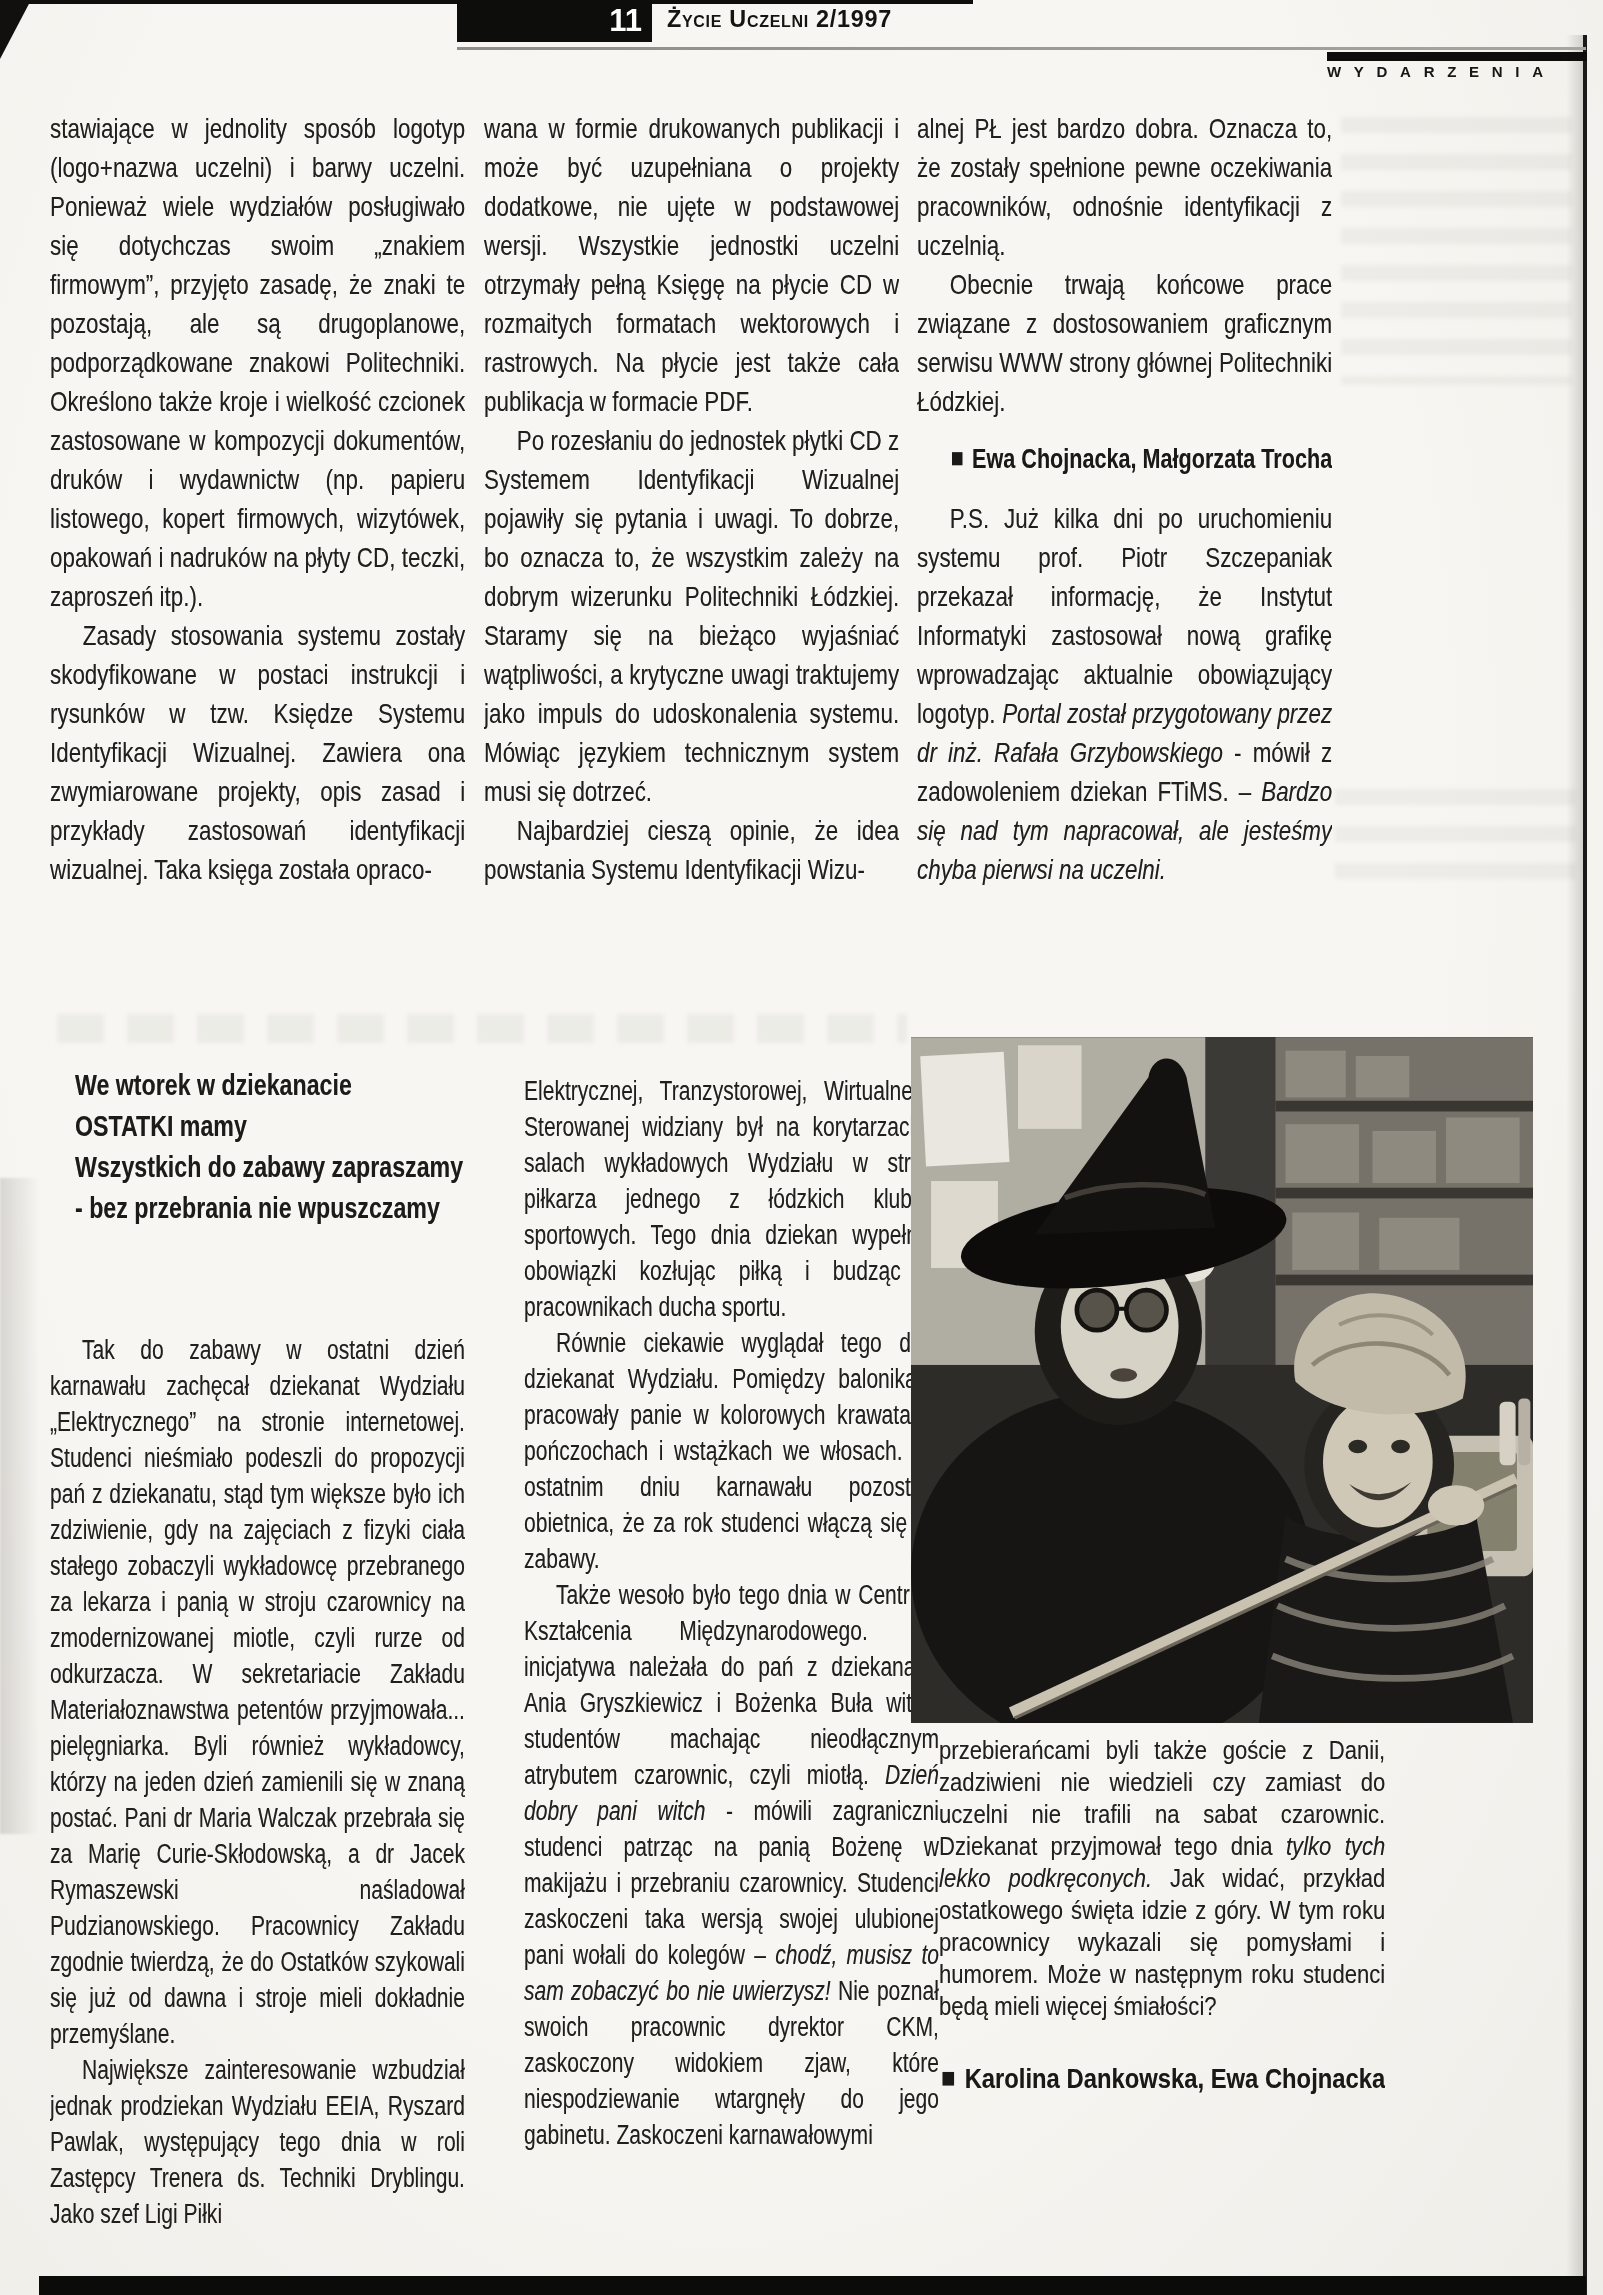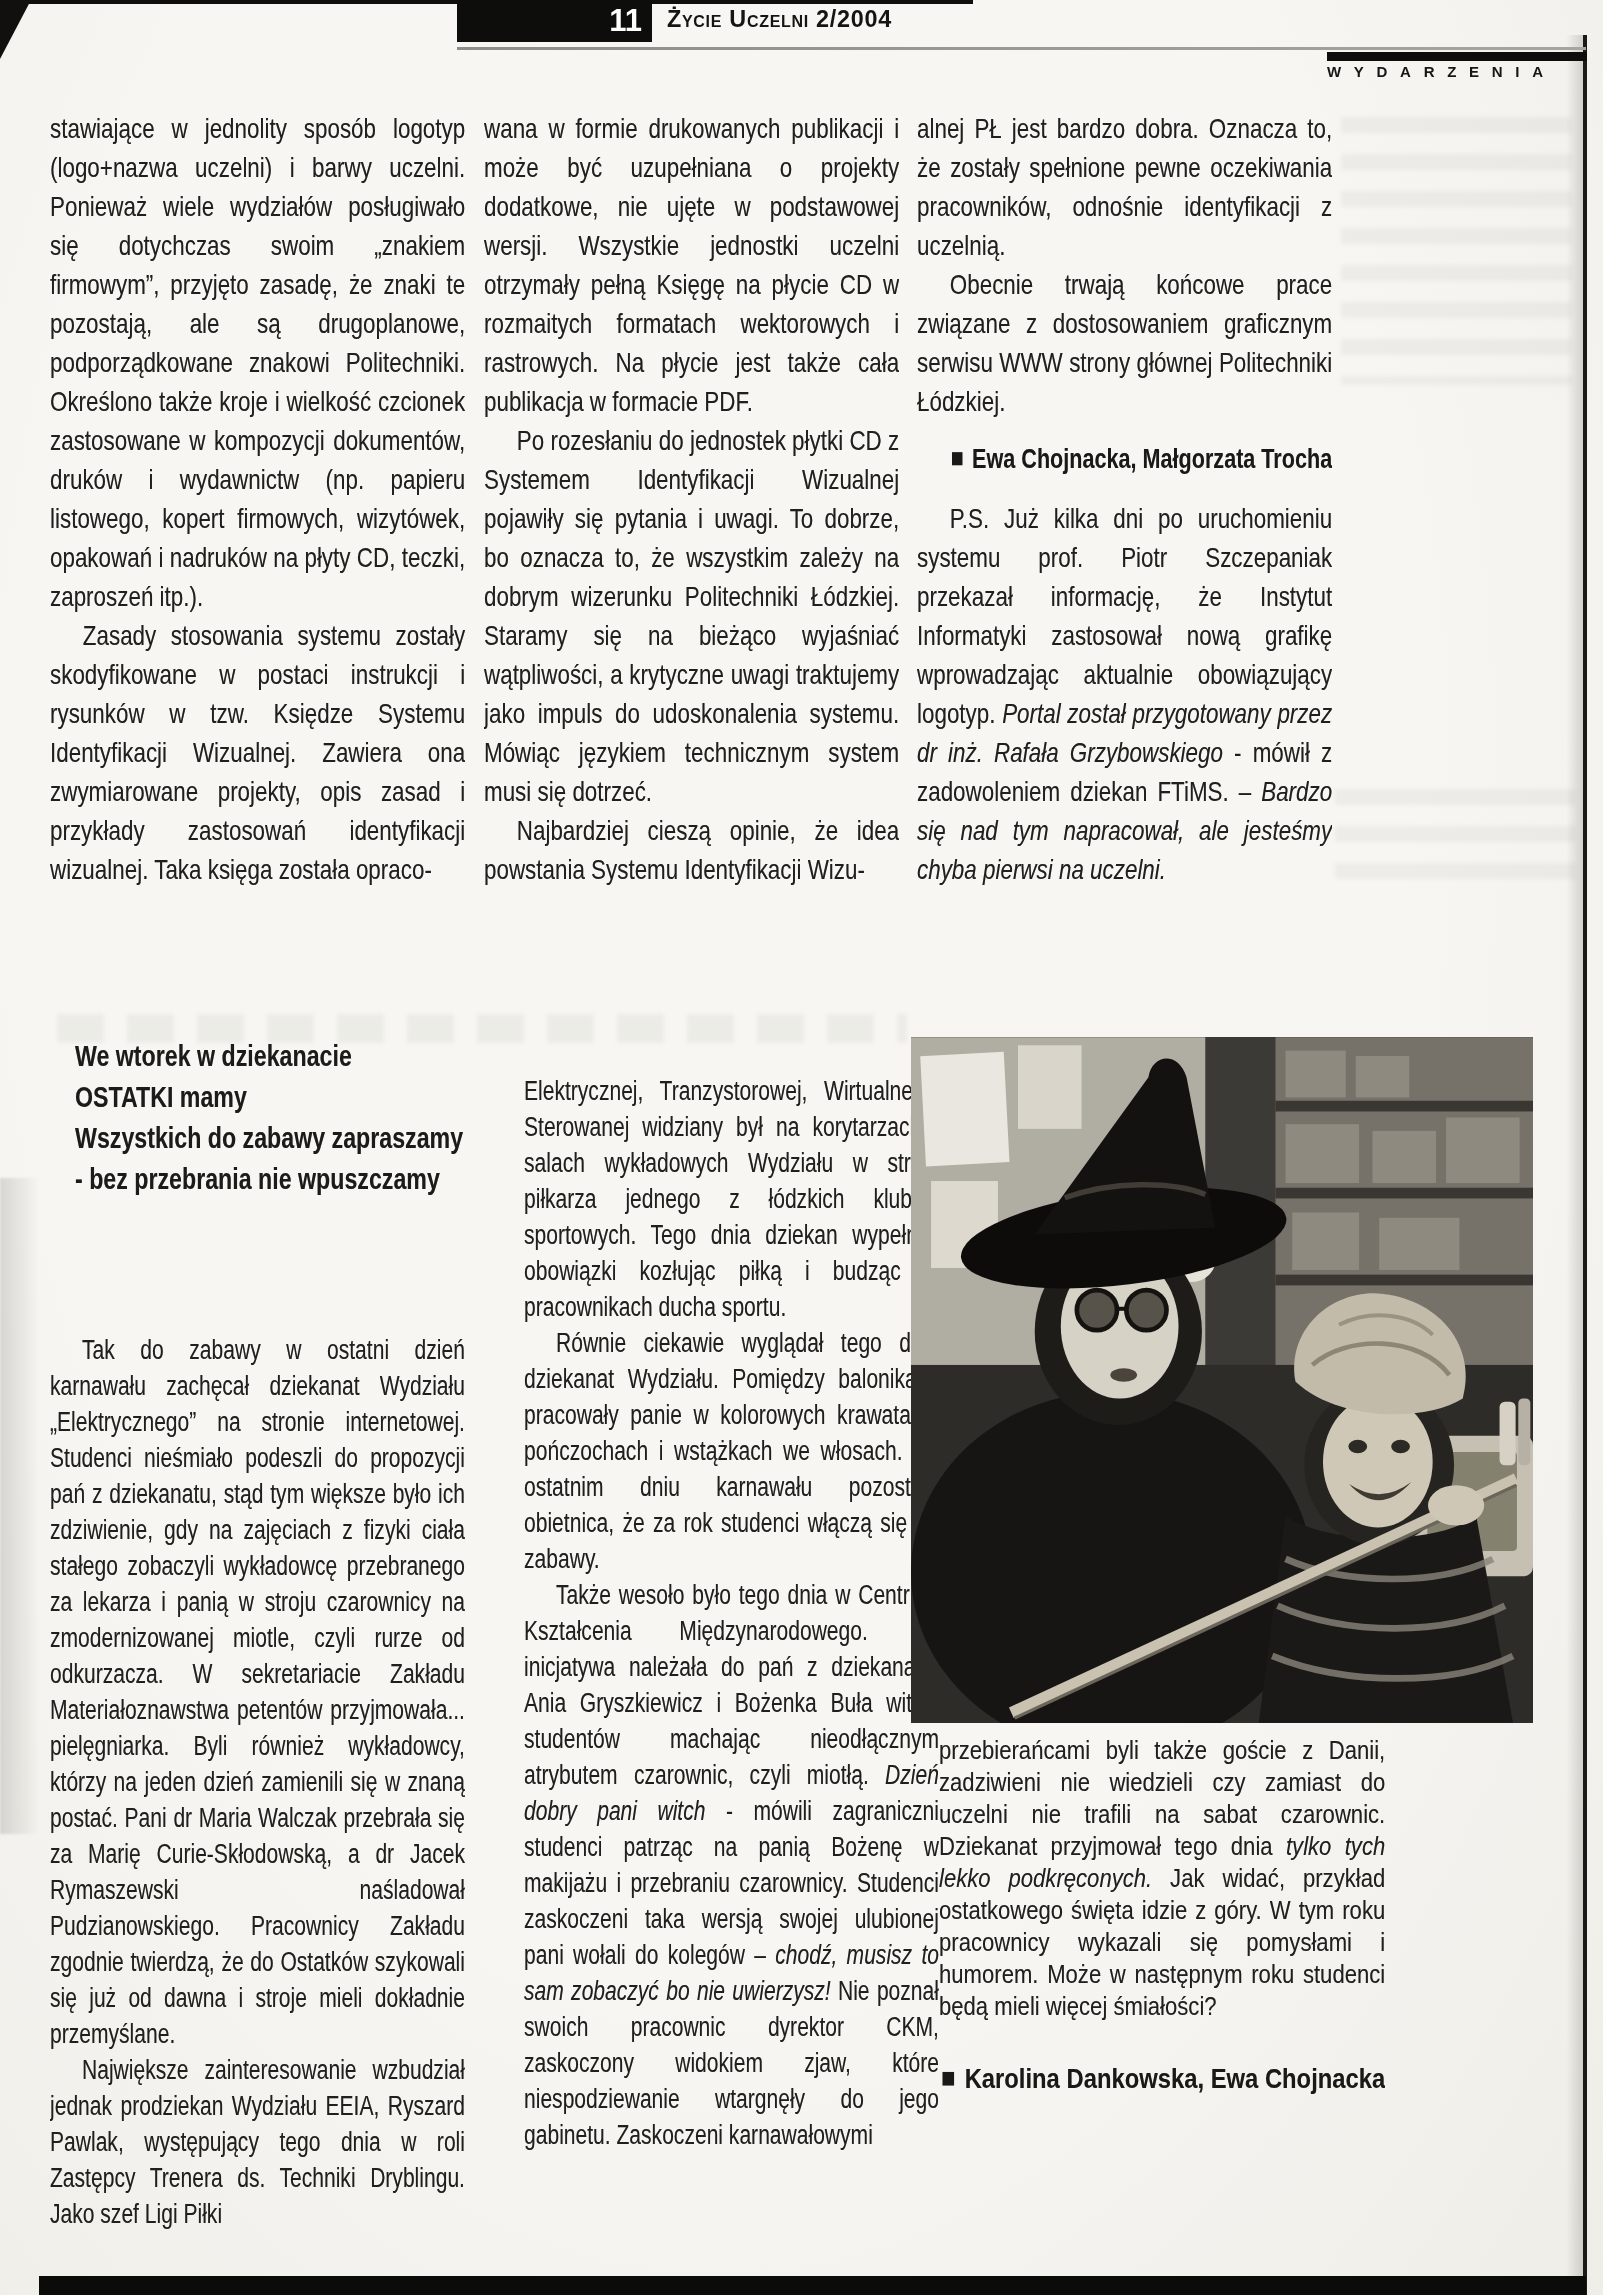--- a/index.html
+++ b/index.html
@@ -46,21 +46,21 @@
   .byline{font-size:27px;font-weight:700;text-align:right;color:#191917;
     text-shadow:0 0 0.7px rgba(40,38,34,.35);}
   .byline .bullet{display:inline-block;margin-right:10.7px;transform:translateY(-1.3px);}
   .byline1{margin:23px 0 24px 0;}
   
   .headline{position:absolute;left:48px;top:925px;white-space:nowrap;}
   .headline .inner{display:inline-block;transform:scaleX(0.80);transform-origin:0 0;}
   .hl-bold{font-size:83px;font-weight:700;letter-spacing:-2.7px;color:#0d0d0b;}
   .hl-light{font-size:80px;font-weight:400;letter-spacing:-0.7px;color:#1b1b19;margin-left:32px;}
   
-  .intro{position:absolute;left:75px;top:1036px;width:415px;}
+  .intro{position:absolute;left:75px;top:1065px;width:415px;}
   .intro .cnd{width:508px;}
   .intro div{font-size:29px;line-height:41px;font-weight:700;color:#1c1b19;
     text-shadow:0 0 0.7px rgba(40,38,34,.35);}
   
   .photo{position:absolute;left:911px;top:1037px;width:622px;height:686px;background:#34322e;overflow:hidden;}
   .photo svg{display:block;}
 </style>
 </head>
 <body>
 
@@ -72,21 +72,21 @@
   <div class="right-edge-shadow"></div>
   <div class="left-smudge"></div>
   <div class="ghost" style="left:1341px;top:117px;width:231px;height:268px;"></div>
   <div class="ghost h" style="left:57px;top:1014px;width:850px;height:29px;"></div>
   <div class="ghost" style="left:1335px;top:789px;width:241px;height:100px;"></div>
 
   <header>
     <div class="num-box">
       <span>11</span>
     </div>
-    <div class="mag-title">Życie Uczelni 2/2004</div>
+    <div class="mag-title">Życie Uczelni 2/1997</div>
     <div class="head-rule"></div>
     <div class="sec-bar"></div>
     <div class="section-label">WYDARZENIA</div>
   </header>
 
   <section>
     <div class="col" style="left:50px;top:109px;width:415px;height:820px;">
       <div class="cnd">
           <p class="para"><span>stawiające w jednolity sposób logotyp (logo+nazwa uczelni) i barwy uczelni. Ponieważ wiele wydziałów posługiwało się dotychczas swoim „znakiem firmowym”, przyjęto zasadę, że znaki te pozostają, ale są drugoplanowe, podporządkowane znakowi Politechniki. Określono także kroje i wielkość czcionek zastosowane w kompozycji dokumentów, druków i wydawnictw (np. papieru listowego, kopert firmowych, wizytówek, opakowań i nadruków na płyty CD, teczki, zaproszeń itp.).</span></p>
           <p class="para ind"><span>Zasady stosowania systemu zostały skodyfikowane w postaci instrukcji i rysunków w tzw. Księdze Systemu Identyfikacji Wizualnej. Zawiera ona zwymiarowane projekty, opis zasad i przykłady zastosowań identyfikacji wizualnej. Taka księga została opraco-</span></p>

